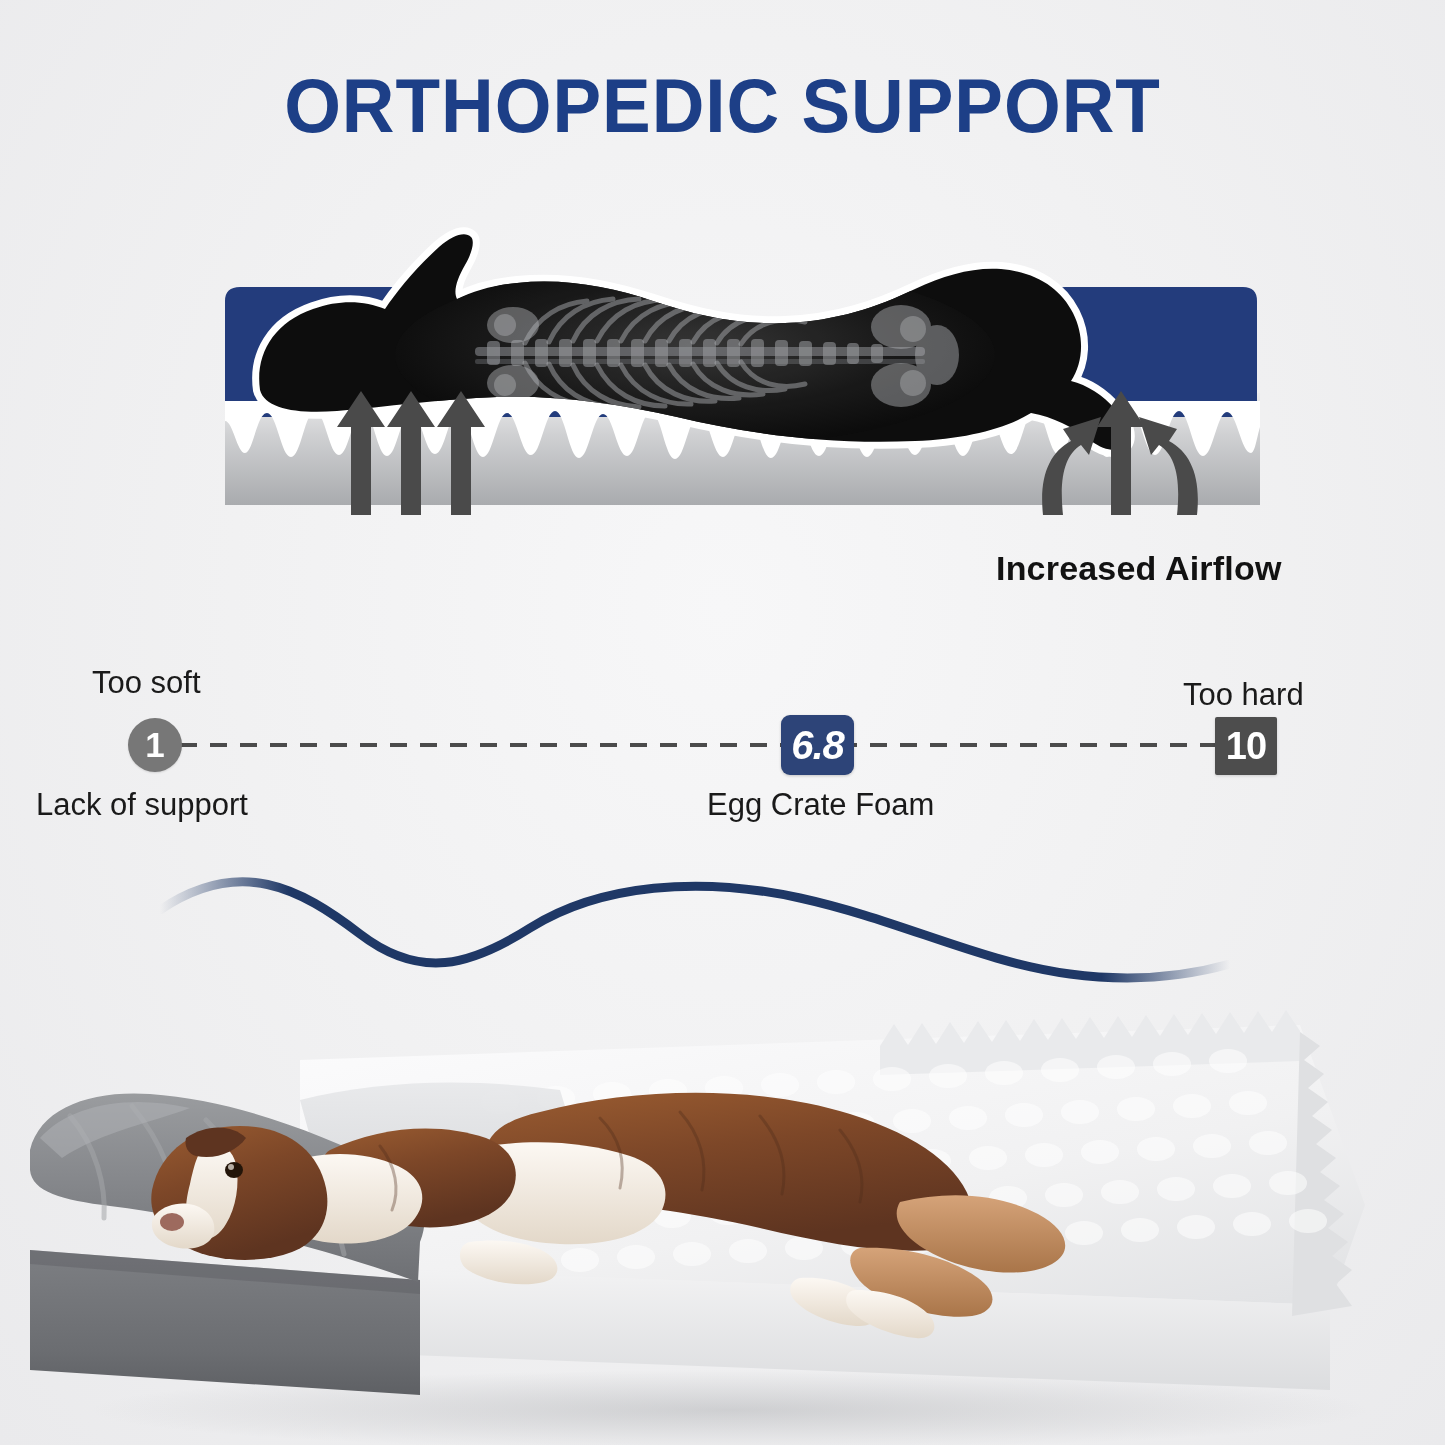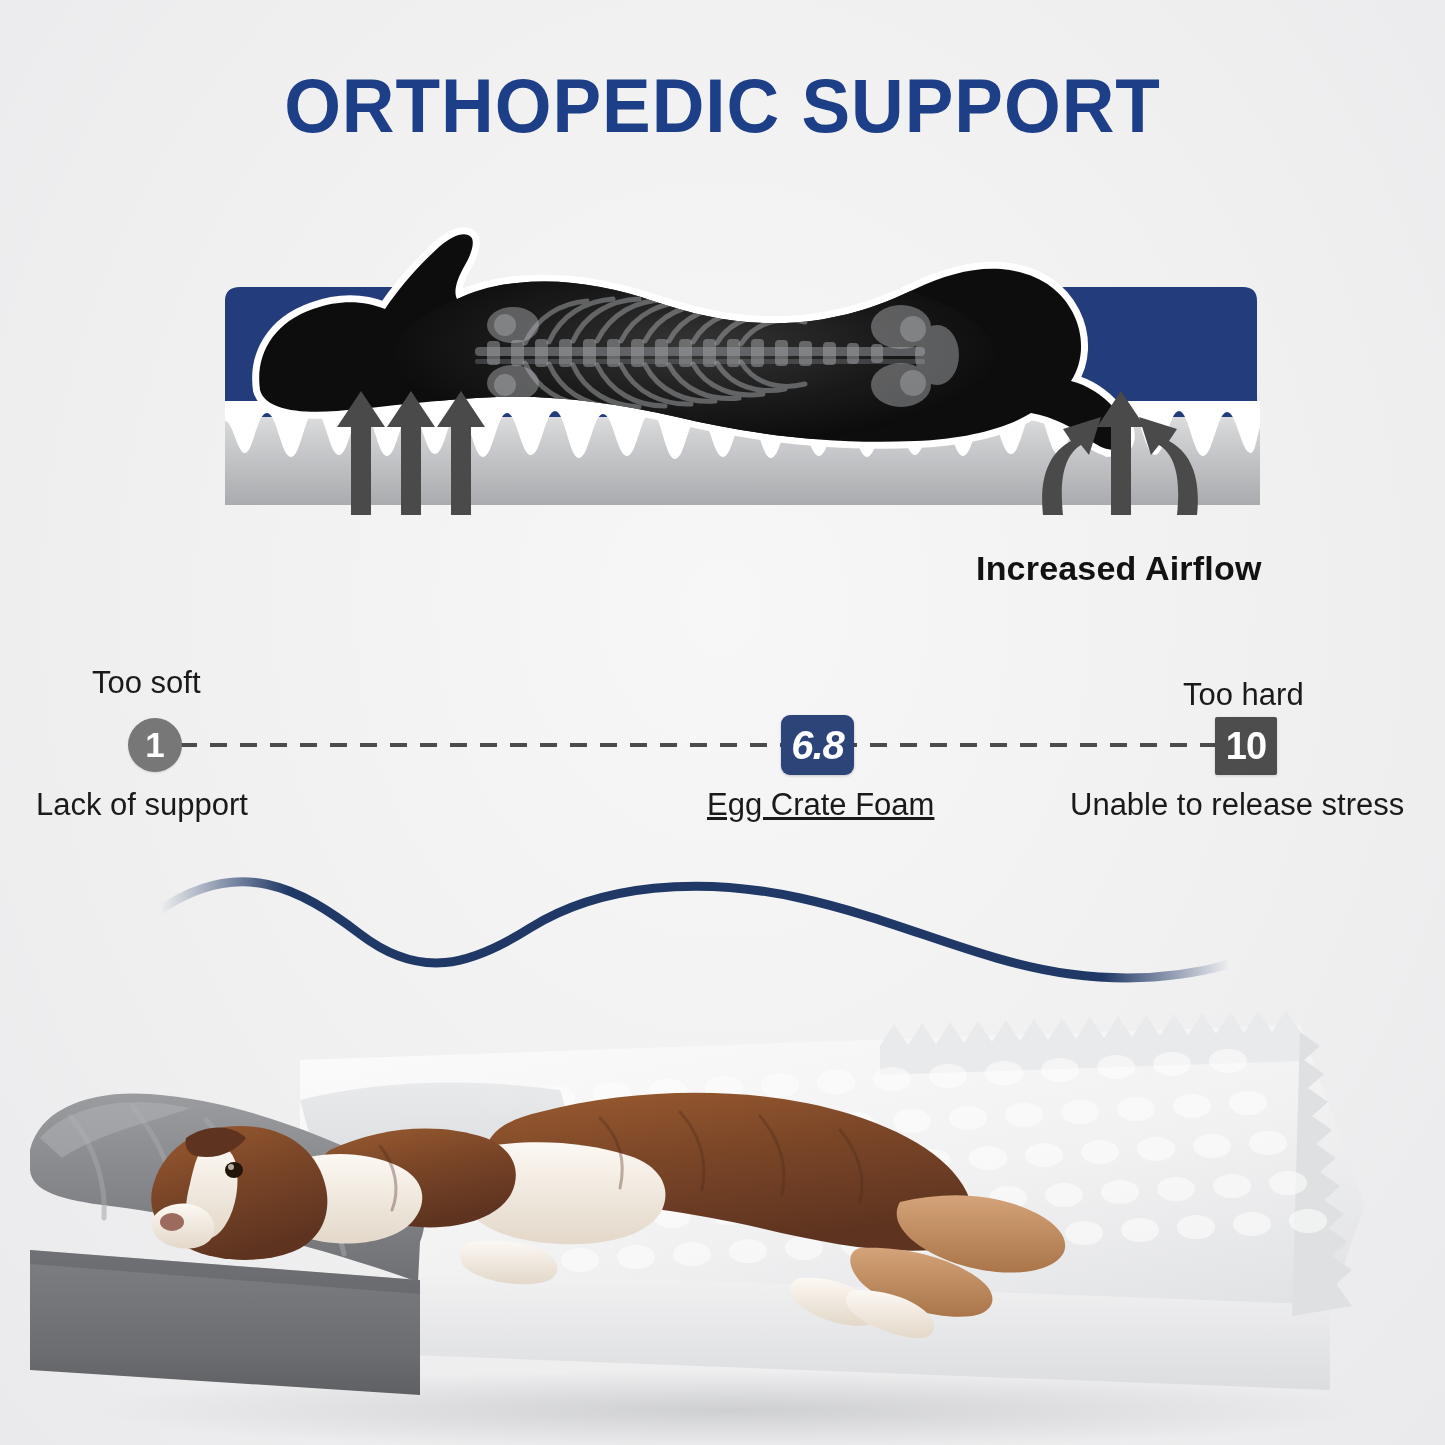--- a/index.html
+++ b/index.html
@@ -36,37 +36,37 @@
   }
   #foam-diagram svg{display:block;width:100%;height:100%;overflow:visible;}
 
   .arrow-label{
     position:absolute;
     font-size:34px;font-weight:700;color:#121212;
     font-family:"Liberation Sans Narrow","Liberation Sans",sans-serif;
     white-space:nowrap;letter-spacing:.2px;
   }
   #label-pressure{left:200px;top:549px;}
-  #label-airflow{left:976px;top:549px;text-align:center;}
+  #label-airflow{left:996px;top:549px;text-align:center;}
 
   
   #scale{
     position:absolute;left:0;top:655px;width:1216px;height:185px;
   }
   .scale-top{
     position:absolute;font-size:31px;color:#1a1a1a;white-space:nowrap;
   }
   .scale-bottom{
     position:absolute;font-size:31px;color:#1a1a1a;white-space:nowrap;
   }
   #soft-top{left:92px;top:10px;}
   #mod-top{left:683px;top:10px;}
   #hard-top{left:1183px;top:22px;}
   #soft-bottom{left:36px;top:132px;}
-  #mod-bottom{left:707px;top:132px;text-decoration:underline;}
+  #mod-bottom{left:707px;top:132px;}
   #hard-bottom{left:1070px;top:132px;}
 
   #scale-line{
     position:absolute;left:150px;top:88px;width:1100px;height:4px;
     background-image:repeating-linear-gradient(to right,#4b4b4b 0 17px,rgba(0,0,0,0) 17px 30px);
   }
 
   .marker{
     position:absolute;
     display:flex;align-items:center;justify-content:center;
@@ -298,21 +298,20 @@
 
     <div class="scale-top" id="soft-top">Too soft</div>
     <div class="scale-top" id="hard-top">Too hard</div>
 
     <div class="marker" id="marker-1">1</div>
     <div class="marker" id="marker-68">6.8</div>
     <div class="marker" id="marker-10">10</div>
 
     <div class="scale-bottom" id="soft-bottom">Lack of support</div>
     <div class="scale-bottom" id="mod-bottom">Egg Crate Foam</div>
-    <div class="scale-bottom" id="hard-bottom">Unable to release stress</div>
   </div>
 
   <div id="photo">
     <svg viewBox="0 0 1445 595" preserveAspectRatio="none" aria-hidden="true">
       <defs>
         <linearGradient id="bolsterG" x1="0" y1="0" x2="0" y2="1">
           <stop offset="0%" stop-color="#9a9c9f"></stop>
           <stop offset="45%" stop-color="#86888c"></stop>
           <stop offset="100%" stop-color="#6e7074"></stop>
         </linearGradient>

